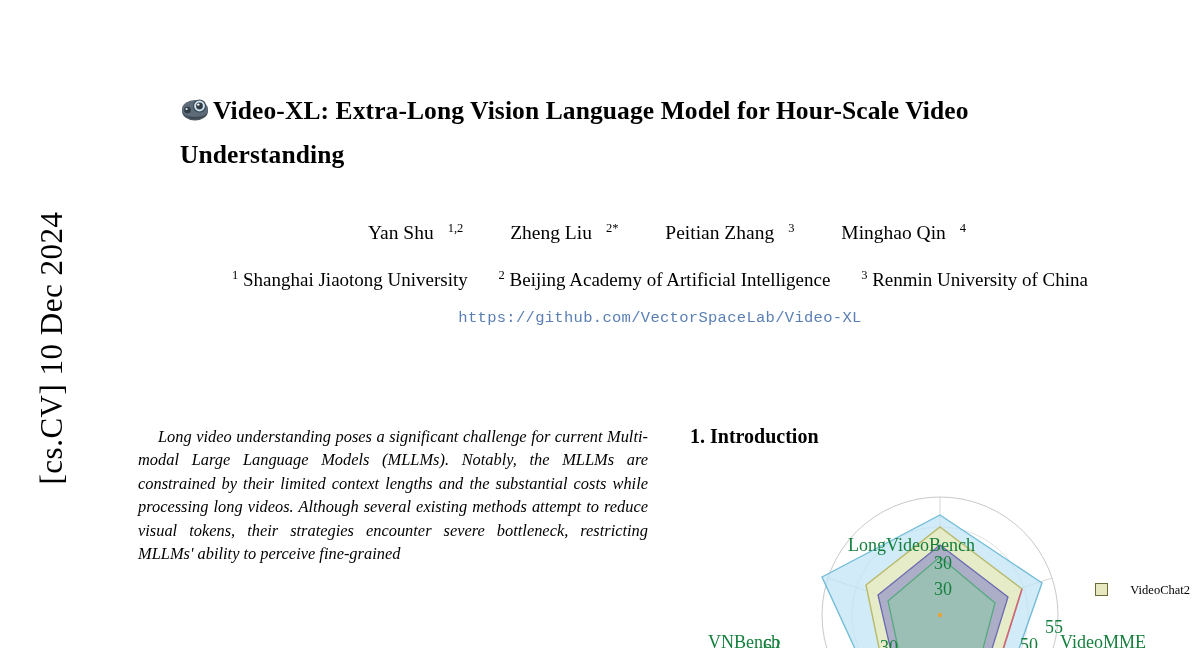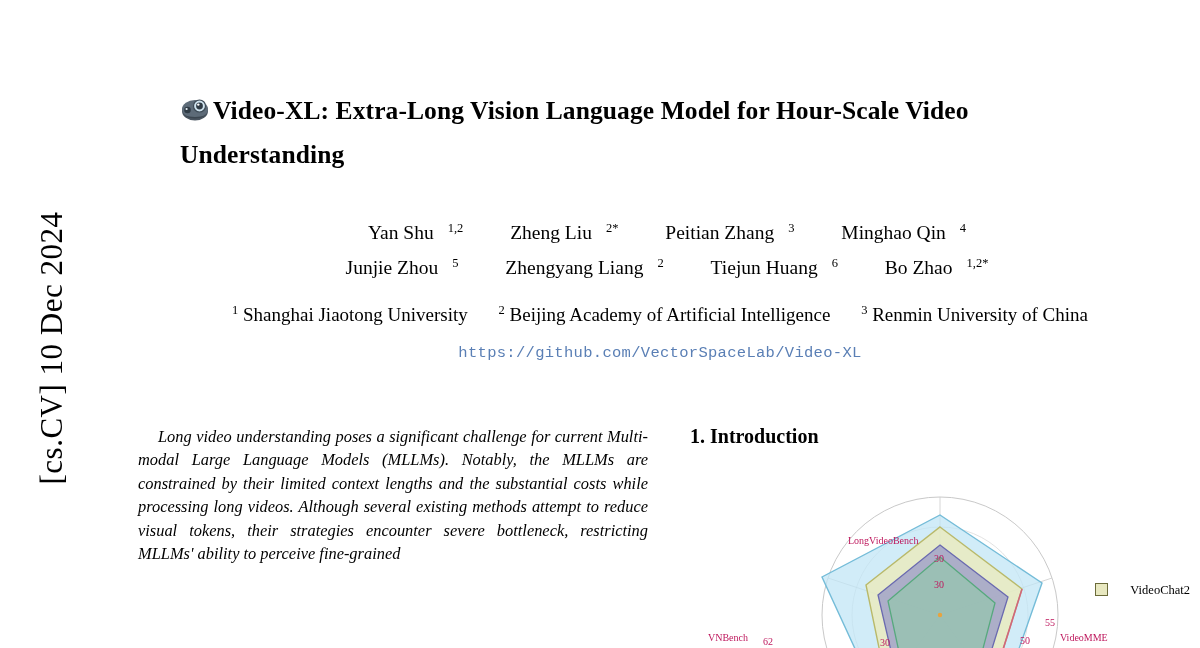--- a/index.html
+++ b/index.html
@@ -114,23 +114,23 @@
 
   
   .chart-wrap {
     position: relative;
     width: 510px;
     height: 200px;
     margin-top: -8px;
   }
   .chart-label {
     position: absolute;
-    font-size: 10px;
-    font-family: "Liberation Serif", serif;
-    color: #be185d;
+    font-size: 18px;
+    font-family: "Liberation Serif", serif;
+    color: #15803d;
     white-space: nowrap;
   }
   .legend-box {
     position: absolute;
     right: 10px;
     top: 118px;
     font-size: 12.5px;
   }
   .legend-row {
     display: flex;
@@ -169,26 +169,20 @@
     <div class="title-line">Understanding</div>
   </div>
 
   <div class="authors">
     <div class="row">
       <span><span>Yan Shu</span><sup>1,2</sup></span>
       <span><span>Zheng Liu</span><sup>2*</sup></span>
       <span><span>Peitian Zhang</span><sup>3</sup></span>
       <span><span>Minghao Qin</span><sup>4</sup></span>
     </div>
-    <div class="row">
-      <span><span>Junjie Zhou</span><sup>5</sup></span>
-      <span><span>Zhengyang Liang</span><sup>2</sup></span>
-      <span><span>Tiejun Huang</span><sup>6</sup></span>
-      <span><span>Bo Zhao</span><sup>1,2*</sup></span>
-    </div>
   </div>
 
   <div class="affils">
     <div>
       <span class="aff"><sup>1</sup> <span>Shanghai Jiaotong University</span></span>
       <span class="aff"><sup>2</sup> <span>Beijing Academy of Artificial Intelligence</span></span>
       <span class="aff"><sup>3</sup> <span>Renmin University of China</span></span>
     </div>
   </div>
 

